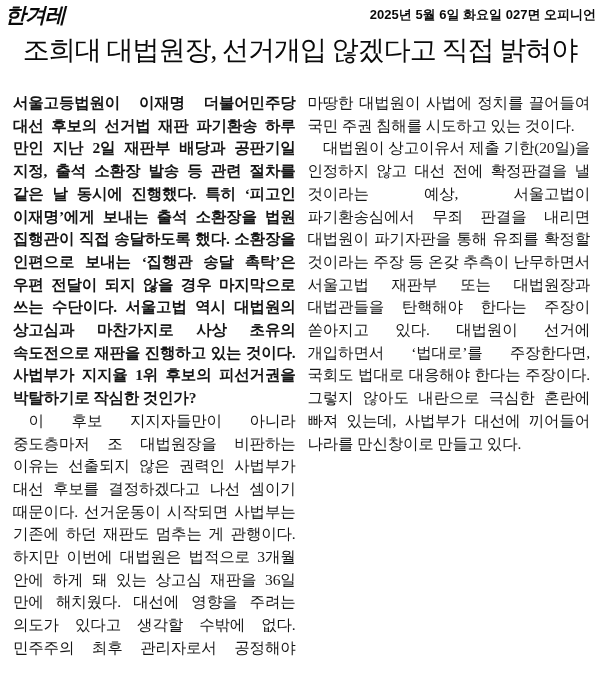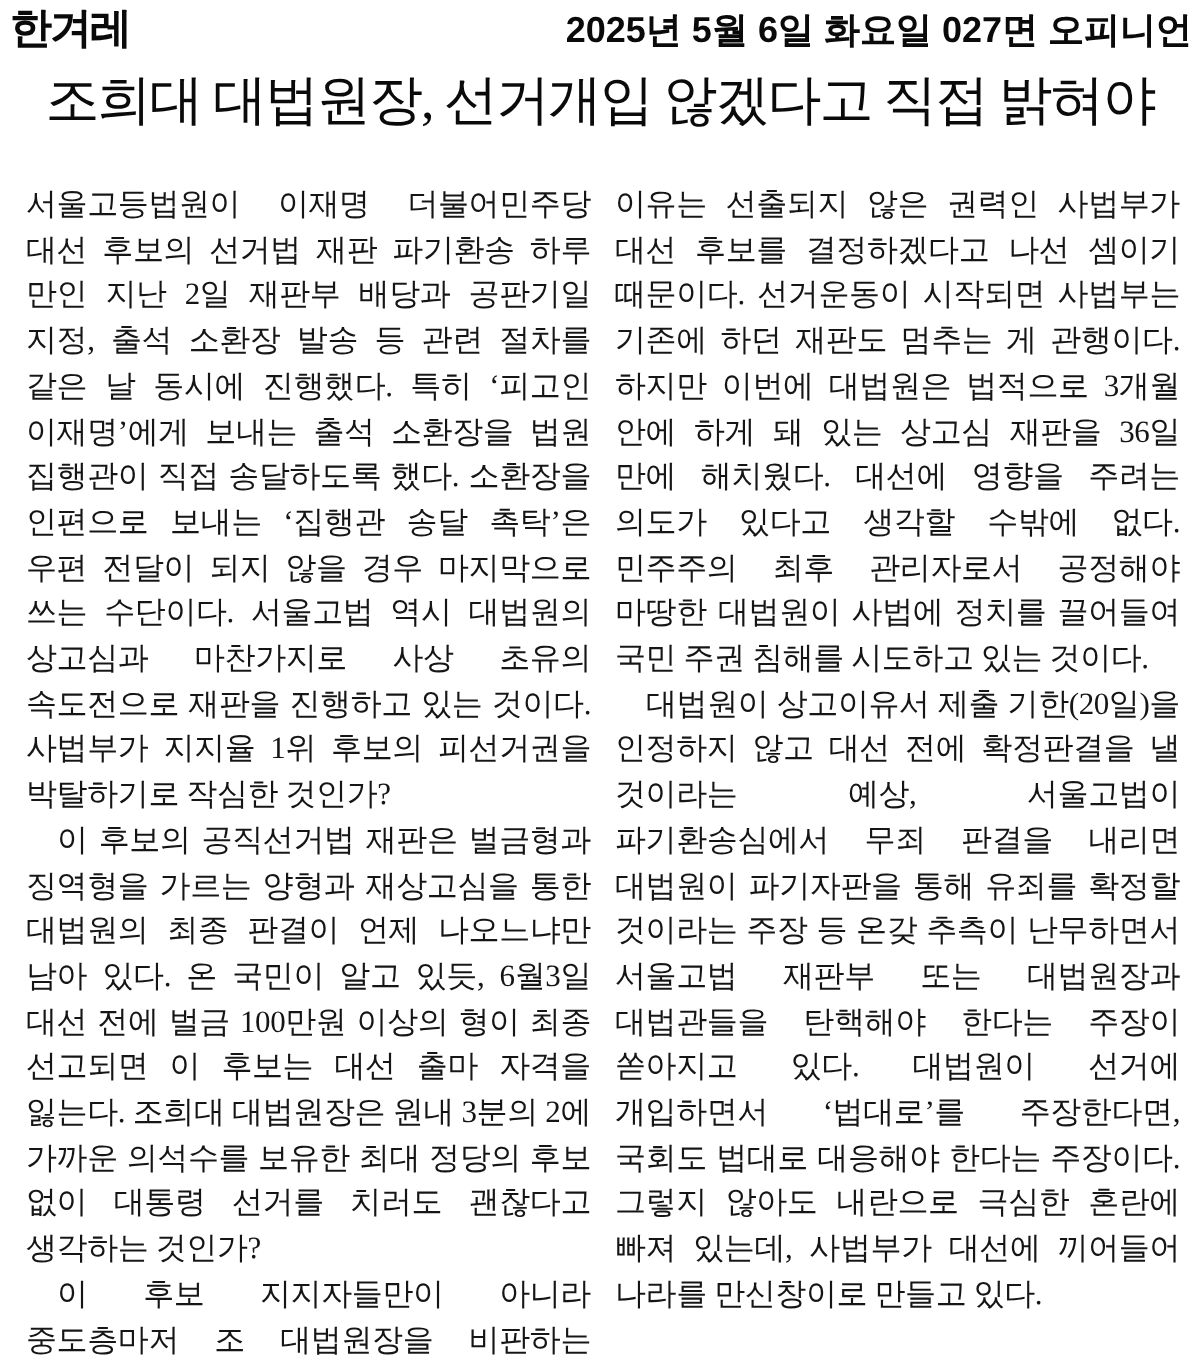--- a/index.html
+++ b/index.html
@@ -23,25 +23,26 @@
     align-items: flex-start;
     padding: 4px 4px 0 5px;
   }
   .logo {
     font-family: "Liberation Sans", sans-serif;
     font-weight: 900;
     font-size: 21px;
     line-height: 22px;
     letter-spacing: -1px;
     color: #0a0a0a;
+    font-style: italic;
   }
   .dateline {
     font-family: "Liberation Sans", sans-serif;
     font-weight: 700;
-    font-size: 18px;
+    font-size: 13px;
     line-height: 18px;
     padding-top: 2px;
     color: #0a0a0a;
     white-space: nowrap;
   }
   .headline {
     margin: 7px 20px 0 20px;
     text-align: center;
     font-family: "Liberation Serif", serif;
     font-weight: 400;
@@ -64,32 +65,32 @@
     word-break: keep-all;
     overflow: hidden;
     color: #151515;
   }
   .article-body p {
     margin: 0;
     text-indent: 1em;
   }
   .article-body p:first-child {
     text-indent: 0;
+    font-weight: bold;
   }
 </style>
 </head>
 <body>
 
 <div class="page">
   <div class="masthead">
     <span class="logo">한겨레</span>
     <span class="dateline">2025년 5월 6일 화요일 027면 오피니언</span>
   </div>
 
   <h1 class="headline">조희대 대법원장, 선거개입 않겠다고 직접 밝혀야</h1>
 
   <div class="article-body">
       <p>서울고등법원이 이재명 더불어민주당 대선 후보의 선거법 재판 파기환송 하루 만인 지난 2일 재판부 배당과 공판기일 지정, 출석 소환장 발송 등 관련 절차를 같은 날 동시에 진행했다. 특히 ‘피고인 이재명’에게 보내는 출석 소환장을 법원 집행관이 직접 송달하도록 했다. 소환장을 인편으로 보내는 ‘집행관 송달 촉탁’은 우편 전달이 되지 않을 경우 마지막으로 쓰는 수단이다. 서울고법 역시 대법원의 상고심과 마찬가지로 사상 초유의 속도전으로 재판을 진행하고 있는 것이다. 사법부가 지지율 1위 후보의 피선거권을 박탈하기로 작심한 것인가?</p>
-      <p>이 후보의 공직선거법 재판은 벌금형과 징역형을 가르는 양형과 재상고심을 통한 대법원의 최종 판결이 언제 나오느냐만 남아 있다. 온 국민이 알고 있듯, 6월3일 대선 전에 벌금 100만원 이상의 형이 최종 선고되면 이 후보는 대선 출마 자격을 잃는다. 조희대 대법원장은 원내 3분의 2에 가까운 의석수를 보유한 최대 정당의 후보 없이 대통령 선거를 치러도 괜찮다고 생각하는 것인가?</p>
       <p>이 후보 지지자들만이 아니라 중도층마저 조 대법원장을 비판하는 이유는 선출되지 않은 권력인 사법부가 대선 후보를 결정하겠다고 나선 셈이기 때문이다. 선거운동이 시작되면 사법부는 기존에 하던 재판도 멈추는 게 관행이다. 하지만 이번에 대법원은 법적으로 3개월 안에 하게 돼 있는 상고심 재판을 36일 만에 해치웠다. 대선에 영향을 주려는 의도가 있다고 생각할 수밖에 없다. 민주주의 최후 관리자로서 공정해야 마땅한 대법원이 사법에 정치를 끌어들여 국민 주권 침해를 시도하고 있는 것이다.</p>
       <p>대법원이 상고이유서 제출 기한(20일)을 인정하지 않고 대선 전에 확정판결을 낼 것이라는 예상, 서울고법이 파기환송심에서 무죄 판결을 내리면 대법원이 파기자판을 통해 유죄를 확정할 것이라는 주장 등 온갖 추측이 난무하면서 서울고법 재판부 또는 대법원장과 대법관들을 탄핵해야 한다는 주장이 쏟아지고 있다. 대법원이 선거에 개입하면서 ‘법대로’를 주장한다면, 국회도 법대로 대응해야 한다는 주장이다. 그렇지 않아도 내란으로 극심한 혼란에 빠져 있는데, 사법부가 대선에 끼어들어 나라를 만신창이로 만들고 있다.</p>
     </div>
 </div>
 
 </body></html>

